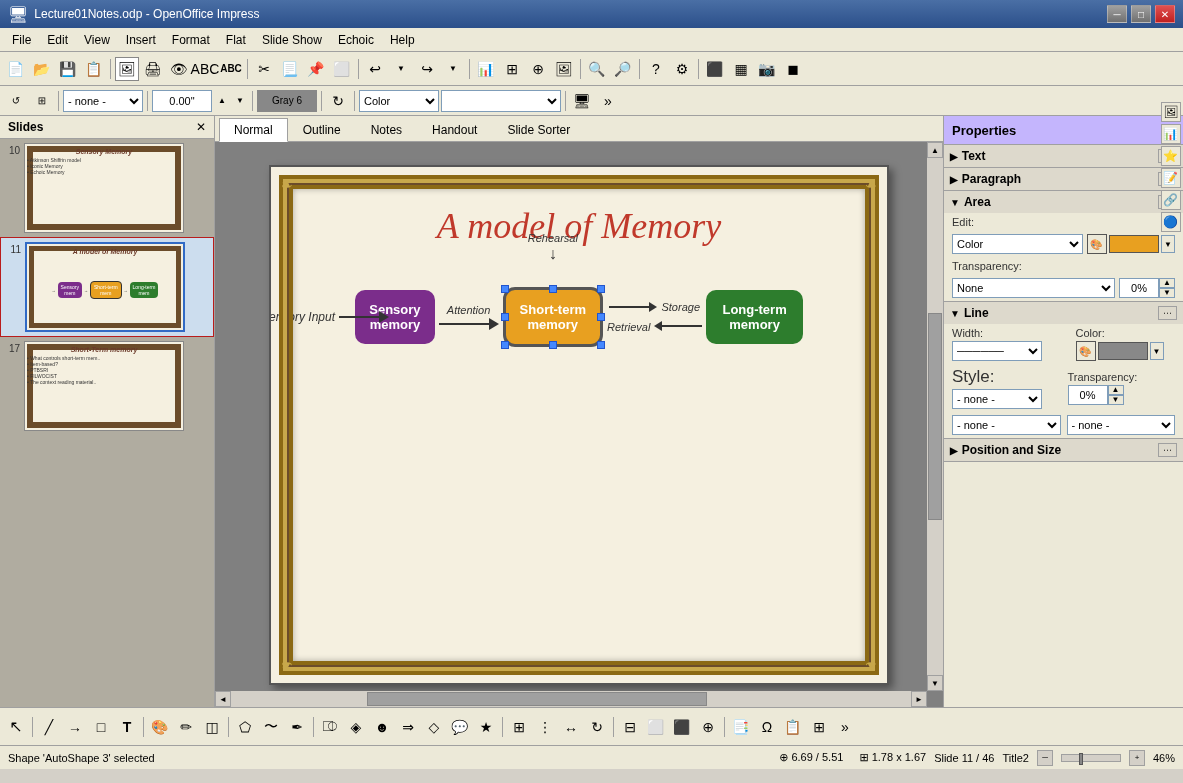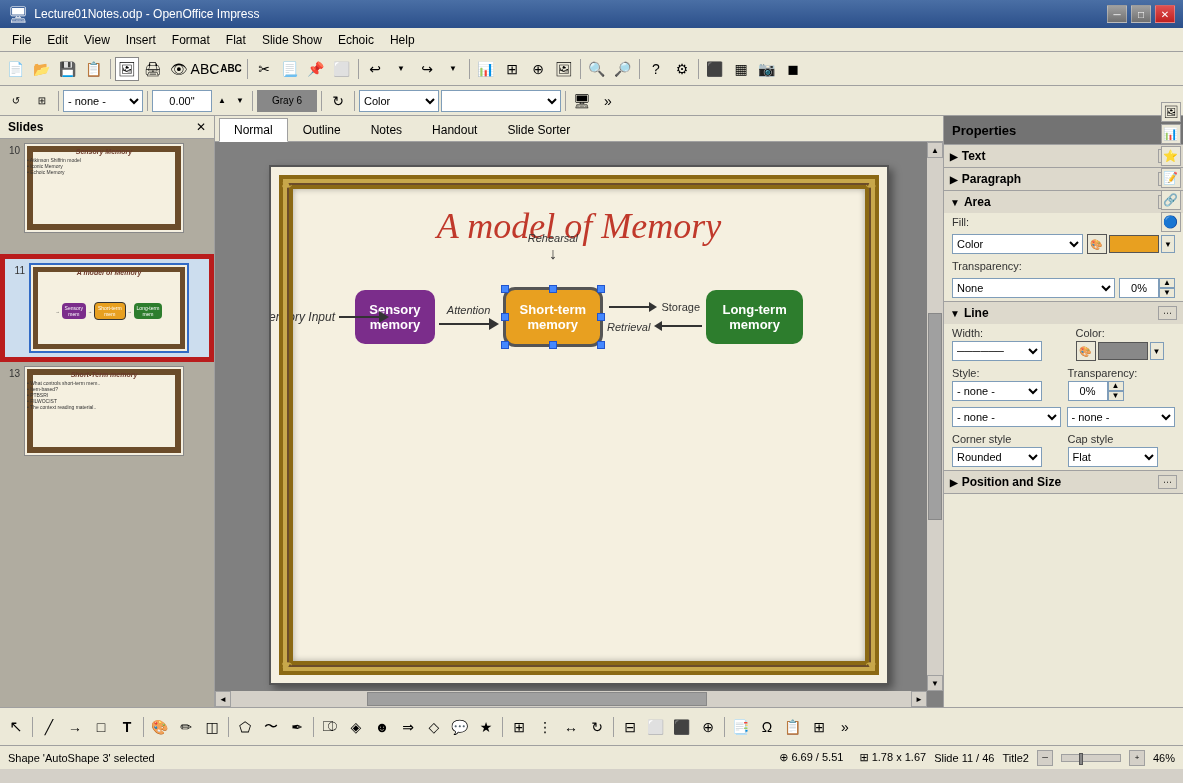--- a/index.html
+++ b/index.html
@@ -23,38 +23,38 @@
     .toolbar-input { height: 22px; width: 50px; font-size: 11px; border: 1px solid #7f9db9; text-align: center; }
     
     
     #main { display: flex; height: calc(783px - 28px - 24px - 34px - 34px - 38px - 24px); }
     
     
     #slides-panel { width: 215px; background: #d4d0c8; border-right: 1px solid #a0a0a0; display: flex; flex-direction: column; }
     #slides-header { background: #ece9d8; padding: 4px 8px; font-size: 12px; font-weight: bold; border-bottom: 1px solid #a0a0a0; display: flex; justify-content: space-between; align-items: center; }
     #slides-list { flex: 1; overflow-y: auto; background: #b0aca0; }
     .slide-thumb { display: flex; padding: 4px; cursor: pointer; align-items: flex-start; gap: 4px; }
-    .slide-thumb.selected { background: #cde; border: 5px solid #b91c1c; margin-top: 17px; }
+    .slide-thumb.selected { background: #cde; border: 1px solid #b91c1c; }
     .slide-num { font-size: 10px; color: #333; min-width: 16px; text-align: right; margin-top: 2px; }
     .slide-img { width: 160px; height: 90px; border: 1px solid #888; background: #f5f0e0; overflow: hidden; position: relative; flex-shrink: 0; }
     
     
     #edit-area { flex: 1; background: #808080; display: flex; flex-direction: column; overflow: hidden; }
     #tabs-bar { background: #ece9d8; display: flex; border-bottom: 1px solid #a0a0a0; padding-top: 2px; padding-left: 4px; }
     .tab { padding: 4px 14px; font-size: 12px; cursor: pointer; border: 1px solid transparent; border-bottom: none; background: #ece9d8; }
     .tab.active { background: white; border: 1px solid #a0a0a0; border-bottom: 1px solid white; margin-bottom: -1px; z-index: 1; }
     #slide-viewport { flex: 1; display: flex; align-items: center; justify-content: center; overflow: auto; background: #808080; position: relative; }
     
     
     #slide-canvas { width: 620px; height: 520px; background: #f5f0e0; border: 2px solid #555; position: relative; overflow: hidden; box-shadow: 4px 4px 8px rgba(0,0,0,0.4); }
     #slide-inner { position: absolute; inset: 20px; }
     
     
     #properties-panel { width: 240px; background: #ece9d8; border-left: 1px solid #a0a0a0; display: flex; flex-direction: column; overflow-y: auto; }
-    #props-header { background: #737373; padding: 6px 8px; font-size: 13px; font-weight: bold; border-bottom: 1px solid #a0a0a0; display: flex; justify-content: space-between; align-items: flex-end; }
+    #props-header { background: #c4b5fd; padding: 6px 8px; font-size: 13px; font-weight: bold; border-bottom: 1px solid #a0a0a0; display: flex; justify-content: space-between; align-items: flex-end; }
     .prop-section { border-bottom: 1px solid #a0a0a0; }
     .prop-section-header { display: flex; align-items: center; padding: 4px 6px; background: #ddd9cc; cursor: pointer; font-size: 12px; font-weight: bold; gap: 4px; }
     .prop-row { display: flex; align-items: center; padding: 3px 8px; gap: 4px; font-size: 11px; }
     .prop-label { min-width: 80px; font-size: 11px; color: #333; }
     .prop-select { flex: 1; height: 20px; font-size: 11px; border: 1px solid #7f9db9; background: white; }
     .prop-spinner { display: flex; align-items: center; }
     .prop-spinner input { width: 40px; height: 20px; font-size: 11px; border: 1px solid #7f9db9; text-align: center; }
     .prop-spinner-btns { display: flex; flex-direction: column; }
     .prop-spinner-btns button { width: 16px; height: 10px; border: 1px solid #7f9db9; background: #ece9d8; font-size: 8px; cursor: pointer; line-height: 1; display: flex; align-items: center; justify-content: center; padding: 0; }
     .collapse-icon { font-size: 10px; }
@@ -212,21 +212,21 @@
               <div class="thumb-box" style="background:#e8a020;font-size:5px;padding:2px 3px;border:1px solid #333;">Short-term<br>mem</div>
               <div style="font-size:4px;color:#333;">→</div>
               <div class="thumb-box" style="background:#2d7d2d;font-size:5px;padding:2px 3px;">Long-term<br>mem</div>
             </div>
           </div>
         </div>
       </div>
 
 
       <div class="slide-thumb">
-        <span class="slide-num">13</span>
+        <span class="slide-num">17</span>
         <div class="slide-img" style="background:#f5f0e0;">
           <div style="border:6px solid #6b4c2a; position:absolute; inset:2px; background:#f5f0e0;"></div>
           <div class="thumb-title" style="position:relative;z-index:1;">Short-Term memory</div>
           <div class="thumb-content" style="position:relative;z-index:1;">• What controls short-term mem..<br>• Item-based?<br>• PTBSRI<br>• FILWOCIST<br>• The context reading material..</div>
         </div>
       </div>
 
 
     </div>
   </div>
@@ -321,21 +321,21 @@
                 <div class="handle" style="bottom:-5px;right:-5px;"></div>
               </div>
             </div>
 
             <div style="display:flex;flex-direction:column;gap:8px;margin:0 4px;align-items:center;">
               <div style="display:flex;align-items:center;">
                 <div style="display:flex;align-items:center;">
                   <div style="width:40px;height:2px;background:#333;"></div>
                   <div style="width:0;height:0;border-top:5px solid transparent;border-bottom:5px solid transparent;border-left:8px solid #333;"></div>
                 </div>
-                <span style="font-size:11px;color:#333;margin-left:4px;">Storage</span>
+                <span style="font-size:11px;font-style:italic;color:#333;margin-left:4px;">Storage</span>
               </div>
               <div style="display:flex;align-items:flex-start;">
                 <span style="font-size:11px;font-style:italic;color:#333;margin-right:4px;">Retrieval</span>
                 <div style="display:flex;align-items:center;">
                   <div style="width:0;height:0;border-top:5px solid transparent;border-bottom:5px solid transparent;border-right:8px solid #333;"></div>
                   <div style="width:40px;height:2px;background:#333;"></div>
                 </div>
               </div>
             </div>
 
@@ -381,21 +381,21 @@
     </div>
 
     <div class="prop-section">
       <div class="prop-section-header">
         <span class="collapse-icon">▼</span>
         <span>Area</span>
         <button style="margin-left:auto;background:transparent;border:1px solid #a0a0a0;font-size:9px;padding:1px 4px;cursor:pointer;">⋯</button>
       </div>
 
       <div class="prop-row">
-        <span class="prop-label">Fill:</span>
+        <span class="prop-label">Edit:</span>
       </div>
       <div class="prop-row">
         <select class="prop-select" style="width:100px;">
           <option>Color</option>
         </select>
         <div class="prop-color-pair">
           <button style="width:20px;height:20px;border:1px solid #555;background:transparent;cursor:pointer;font-size:10px;">🎨</button>
           <div class="color-swatch" style="width:50px;background:#e8a020;"></div>
           <button class="color-dropdown-btn">▼</button>
         </div>
@@ -437,21 +437,21 @@
           <div style="display:flex;align-items:center;gap:2px;">
             <button style="width:20px;height:20px;border:1px solid #555;background:transparent;cursor:pointer;font-size:10px;">🎨</button>
             <div style="width:50px;height:18px;background:#888888;border:1px solid #555;"></div>
             <button class="color-dropdown-btn">▼</button>
           </div>
         </div>
       </div>
 
       <div class="prop-row" style="display:flex;gap:8px;">
         <div style="flex:1;">
-          <div style="font-size:11px;color:#333;margin-bottom:2px;">Style:</div>
+          <div style="font-size:17px;color:#333;margin-bottom:2px;">Style:</div>
           <select class="prop-select" style="width:90px;">
             <option>- none -</option>
           </select>
         </div>
         <div style="flex:1;">
           <div style="font-size:11px;color:#333;margin-bottom:2px;">Transparency:</div>
           <div class="prop-spinner">
             <input type="text" value="0%" style="width: 40px; height: 20px; font-size: 11px; border: 1px solid rgb(127, 157, 185); text-align: center;">
             <div class="prop-spinner-btns">
               <button>▲</button>
@@ -463,34 +463,20 @@
 
       <div class="prop-row" style="gap:6px;">
         <select class="prop-select" style="flex:1;">
           <option>- none -</option>
         </select>
         <select class="prop-select" style="flex:1;">
           <option>- none -</option>
         </select>
       </div>
 
-      <div class="prop-row" style="display:flex;gap:8px;">
-        <div style="flex:1;">
-          <div style="font-size:11px;color:#333;margin-bottom:2px;">Corner style</div>
-          <select class="prop-select" style="width:90px;">
-            <option>Rounded</option>
-          </select>
-        </div>
-        <div style="flex:1;">
-          <div style="font-size:11px;color:#333;margin-bottom:2px;">Cap style</div>
-          <select class="prop-select" style="width:90px;">
-            <option>Flat</option>
-          </select>
-        </div>
-      </div>
     </div>
 
     <div class="prop-section">
       <div class="prop-section-header">
         <span class="expand-icon">▶</span>
         <span>Position and Size</span>
         <button style="margin-left:auto;background:transparent;border:1px solid #a0a0a0;font-size:9px;padding:1px 4px;cursor:pointer;">⋯</button>
       </div>
     </div>
 

